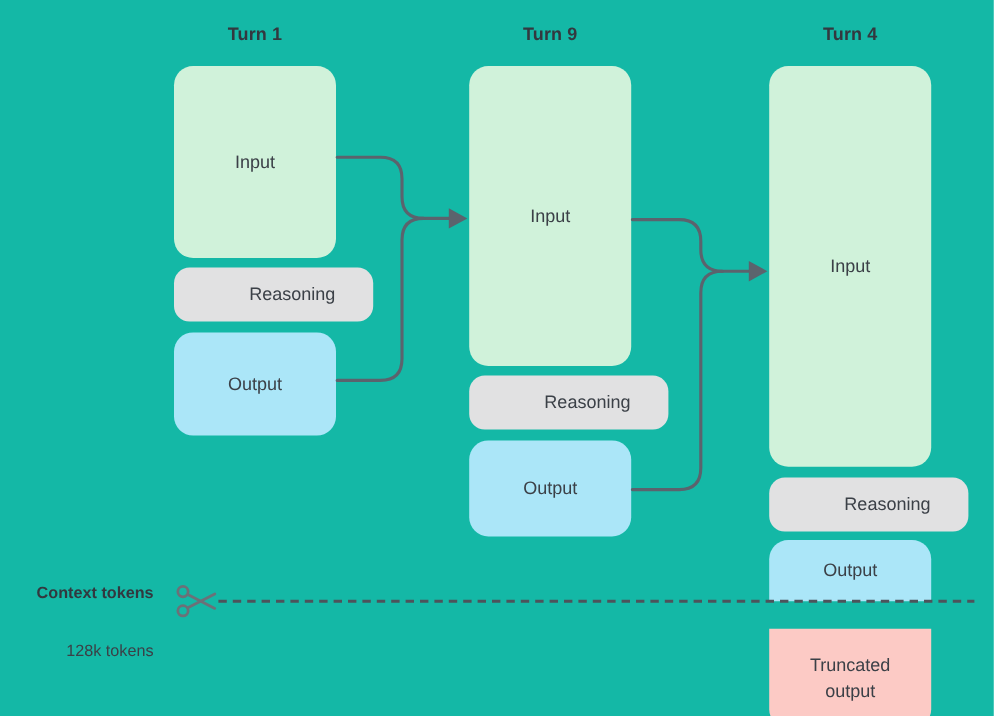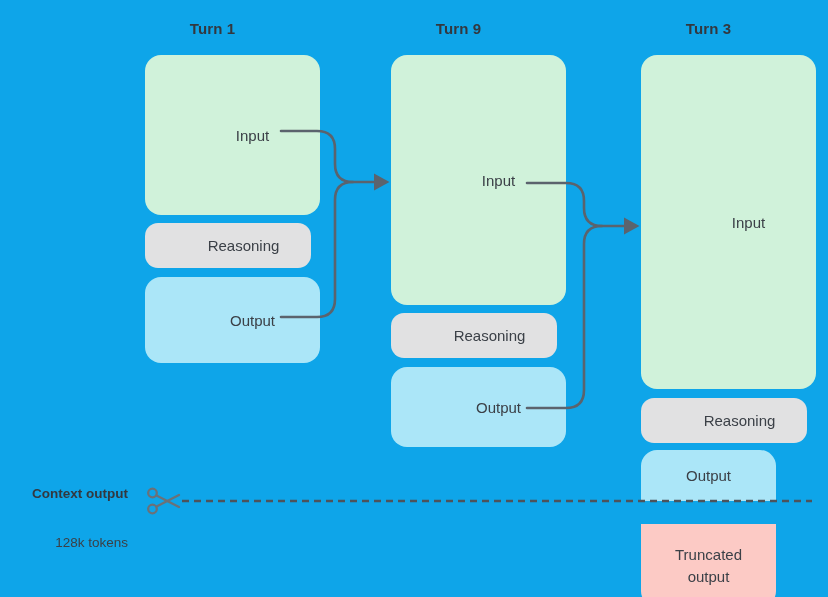--- a/index.html
+++ b/index.html
@@ -19,21 +19,21 @@
     letter-spacing:.1px;
   }
   .box{
     position:absolute;
     display:flex;
     align-items:center;
     justify-content:center;
     font-size:15px;
     text-align:center;
   }
-  .r-lg{border-radius:16px;padding-left:40px;}
+  .r-lg{border-radius:16px;}
   .r-md{border-radius:13px;padding-left:31px;}
   .r-top{border-radius:16px 16px 0 0;}
   .r-bottom{border-radius:0 0 16px 16px;}
   .wrap-label{max-width:100px;line-height:1.45;}
   #overlay{
     position:absolute;
     left:0;top:0;
     width:828px;height:597px;
     pointer-events:none;
     z-index:5;
@@ -44,25 +44,25 @@
     width:128px;
     text-align:right;
     line-height:21px;
   }
   .ctx-title{font-size:13.5px;font-weight:700;}
   .ctx-value{font-size:13.5px;font-weight:400;}
 </style>
 </head>
 <body>
 
-<div id="diagram" style="background-color: #0ea5e9;">
+<div id="diagram" style="background-color: #14b8a6;">
 
   <div class="turn-title" style="left: 145px; color: rgb(51, 56, 63);">Turn 1</div>
   <div class="turn-title" style="left: 391px; color: rgb(51, 56, 63);">Turn 9</div>
-  <div class="turn-title" style="left: 641px; color: rgb(51, 56, 63);">Turn 3</div>
+  <div class="turn-title" style="left: 641px; color: rgb(51, 56, 63);">Turn 4</div>
 
   <div class="box r-lg" style="left: 145px; top: 55px; width: 135px; height: 160px; background-color: rgb(208, 242, 218);">
     <span style="color: rgb(59, 64, 71);">Input</span>
   </div>
   <div class="box r-md" style="left: 145px; top: 223px; width: 135px; height: 45px; background-color: rgb(225, 225, 226);">
     <span style="color: rgb(59, 64, 71);">Reasoning</span>
   </div>
   <div class="box r-lg" style="left: 145px; top: 277px; width: 135px; height: 86px; background-color: rgb(171, 230, 248);">
     <span style="color: rgb(59, 64, 71);">Output</span>
   </div>
@@ -84,21 +84,21 @@
     <span style="color: rgb(59, 64, 71);">Reasoning</span>
   </div>
   <div class="box r-top" style="left: 641px; top: 450px; width: 135px; height: 51px; background-color: rgb(171, 230, 248);">
     <span style="color: rgb(59, 64, 71);">Output</span>
   </div>
   <div class="box r-bottom" style="left: 641px; top: 501px; width: 135px; height: 83px; background-color: rgb(252, 202, 197); margin-top: 23px;">
     <span class="wrap-label" style="color: rgb(59, 64, 71);">Truncated output</span>
   </div>
 
   <div class="ctx-block">
-    <div class="ctx-title" style="color: rgb(51, 56, 63);">Context output</div>
+    <div class="ctx-title" style="color: rgb(51, 56, 63);">Context tokens</div>
     <div class="ctx-value" style="color: rgb(59, 64, 71); margin-top: 28px;">128k tokens</div>
   </div>
 
   <svg id="overlay" viewBox="0 0 828 597">
 
     <g>
       <path d="M 281 131 H 317 Q 335 131 335 149 V 164 Q 335 182 353 182 H 374" fill="none" stroke-width="2.6" stroke-linecap="round" stroke="#5b636d"></path>
       <path d="M 281 317 H 317 Q 335 317 335 299 V 200 Q 335 182 353 182" fill="none" stroke-width="2.6" stroke-linecap="round" stroke="#5b636d"></path>
       <path d="M 374 173.5 L 389.5 182 L 374 190.5 Z" fill="#5b636d"></path>
     </g>

